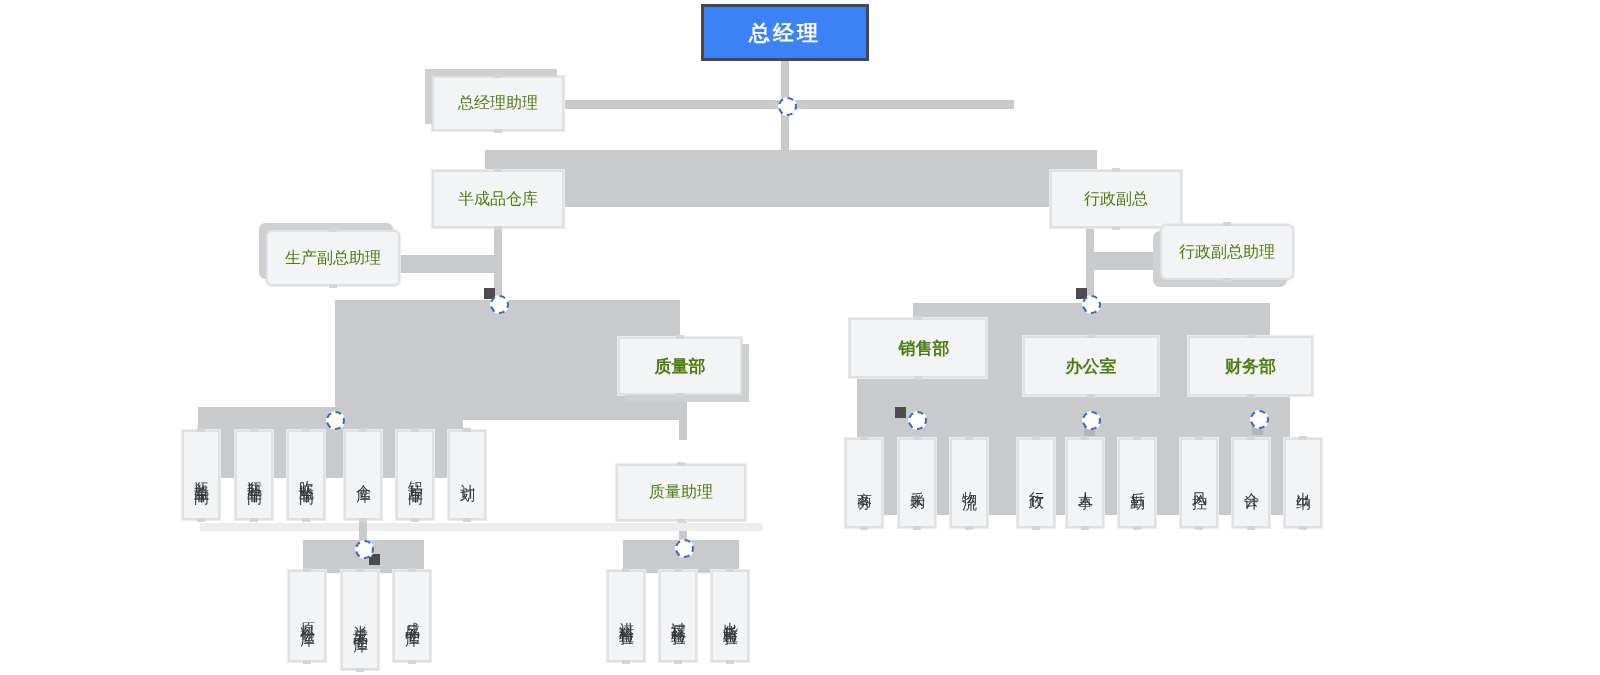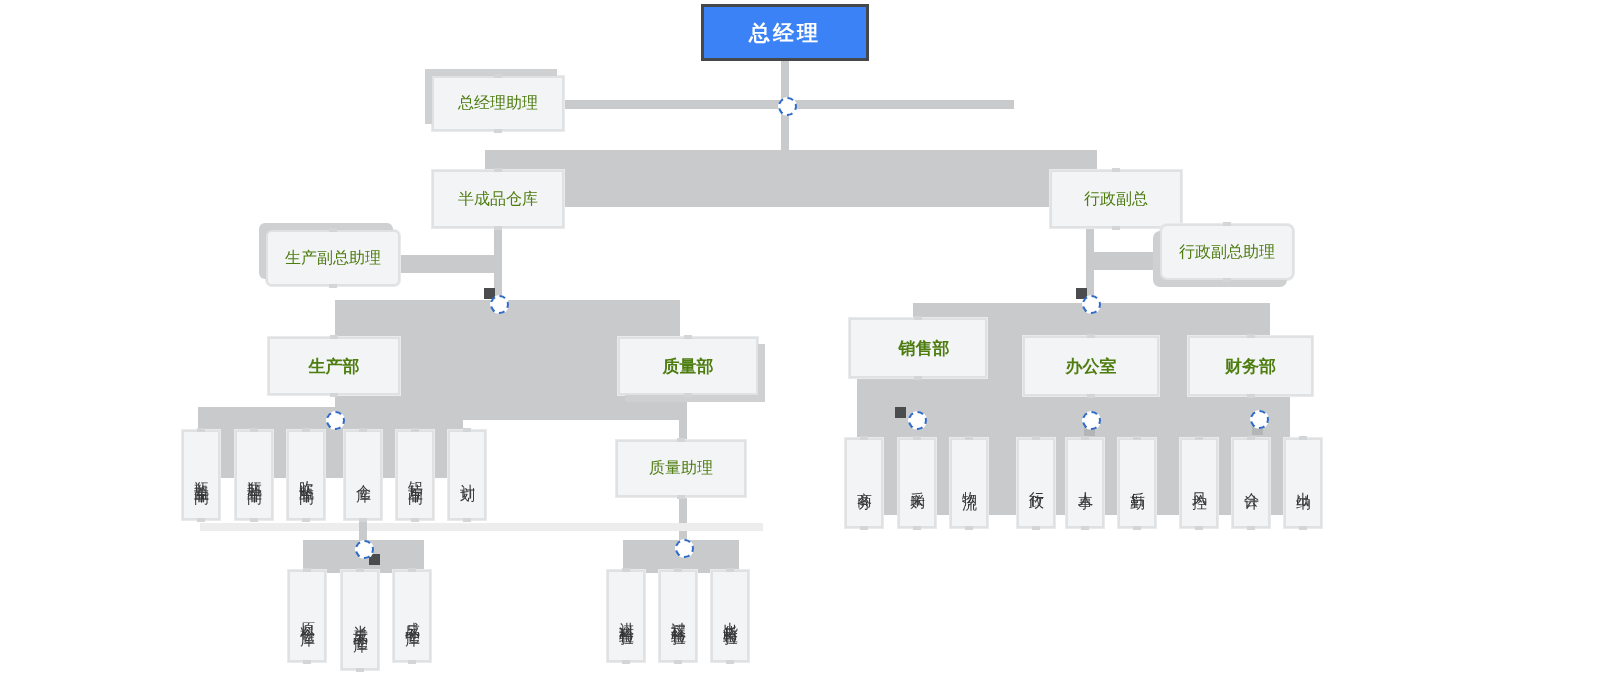--- a/index.html
+++ b/index.html
@@ -78,37 +78,34 @@
   <div class="node" style="left:1032px;top:170px;width:132px;height:58px;margin-left:18px;">
     <span>行政副总</span>
   </div>
   <div class="node sh-tl" style="left:266px;top:230px;width:134px;height:56px;border-radius:6px;">
     <span>生产副总助理</span>
   </div>
   <div class="node sh-bl" style="left:1160px;top:224px;width:134px;height:56px;border-radius:7px;">
     <span>行政副总助理</span>
   </div>
 
-  <div class="node dept" style="left:268px;top:337px;width:132px;height:58px;">
-    <span>生产部</span>
-  </div>
-  <div class="node dept sh-br" style="left:618px;top:337px;width:140px;height:58px;">
+  <div class="node dept sh-br" style="left:618px;top:337px;width:124px;height:58px;">
     <span>质量部</span>
   </div>
   <div class="node dept" style="left:849px;top:318px;width:138px;height:60px;padding-left:12px;">
     <span>销售部</span>
   </div>
   <div class="node dept" style="left:1023px;top:336px;width:136px;height:60px;text-align:center;">
     <span>办公室</span>
   </div>
   <div class="node dept" style="left:1188px;top:336px;width:125px;height:60px;">
     <span>财务部</span>
   </div>
 
-  <div class="node" style="left:616px;top:440px;width:130px;height:57px;">
+  <div class="node" style="left:616px;top:464px;width:130px;height:57px;">
     <span>质量助理</span>
   </div>
 
   <div class="node small" style="left:182px;top:430px;width:38px;height:90px;">
     <span>瓶盖车间</span>
   </div>
   <div class="node small" style="left:235px;top:430px;width:38px;height:90px;">
     <span>瓶胚车间</span>
   </div>
   <div class="node small" style="left:287px;top:430px;width:38px;height:90px;">

